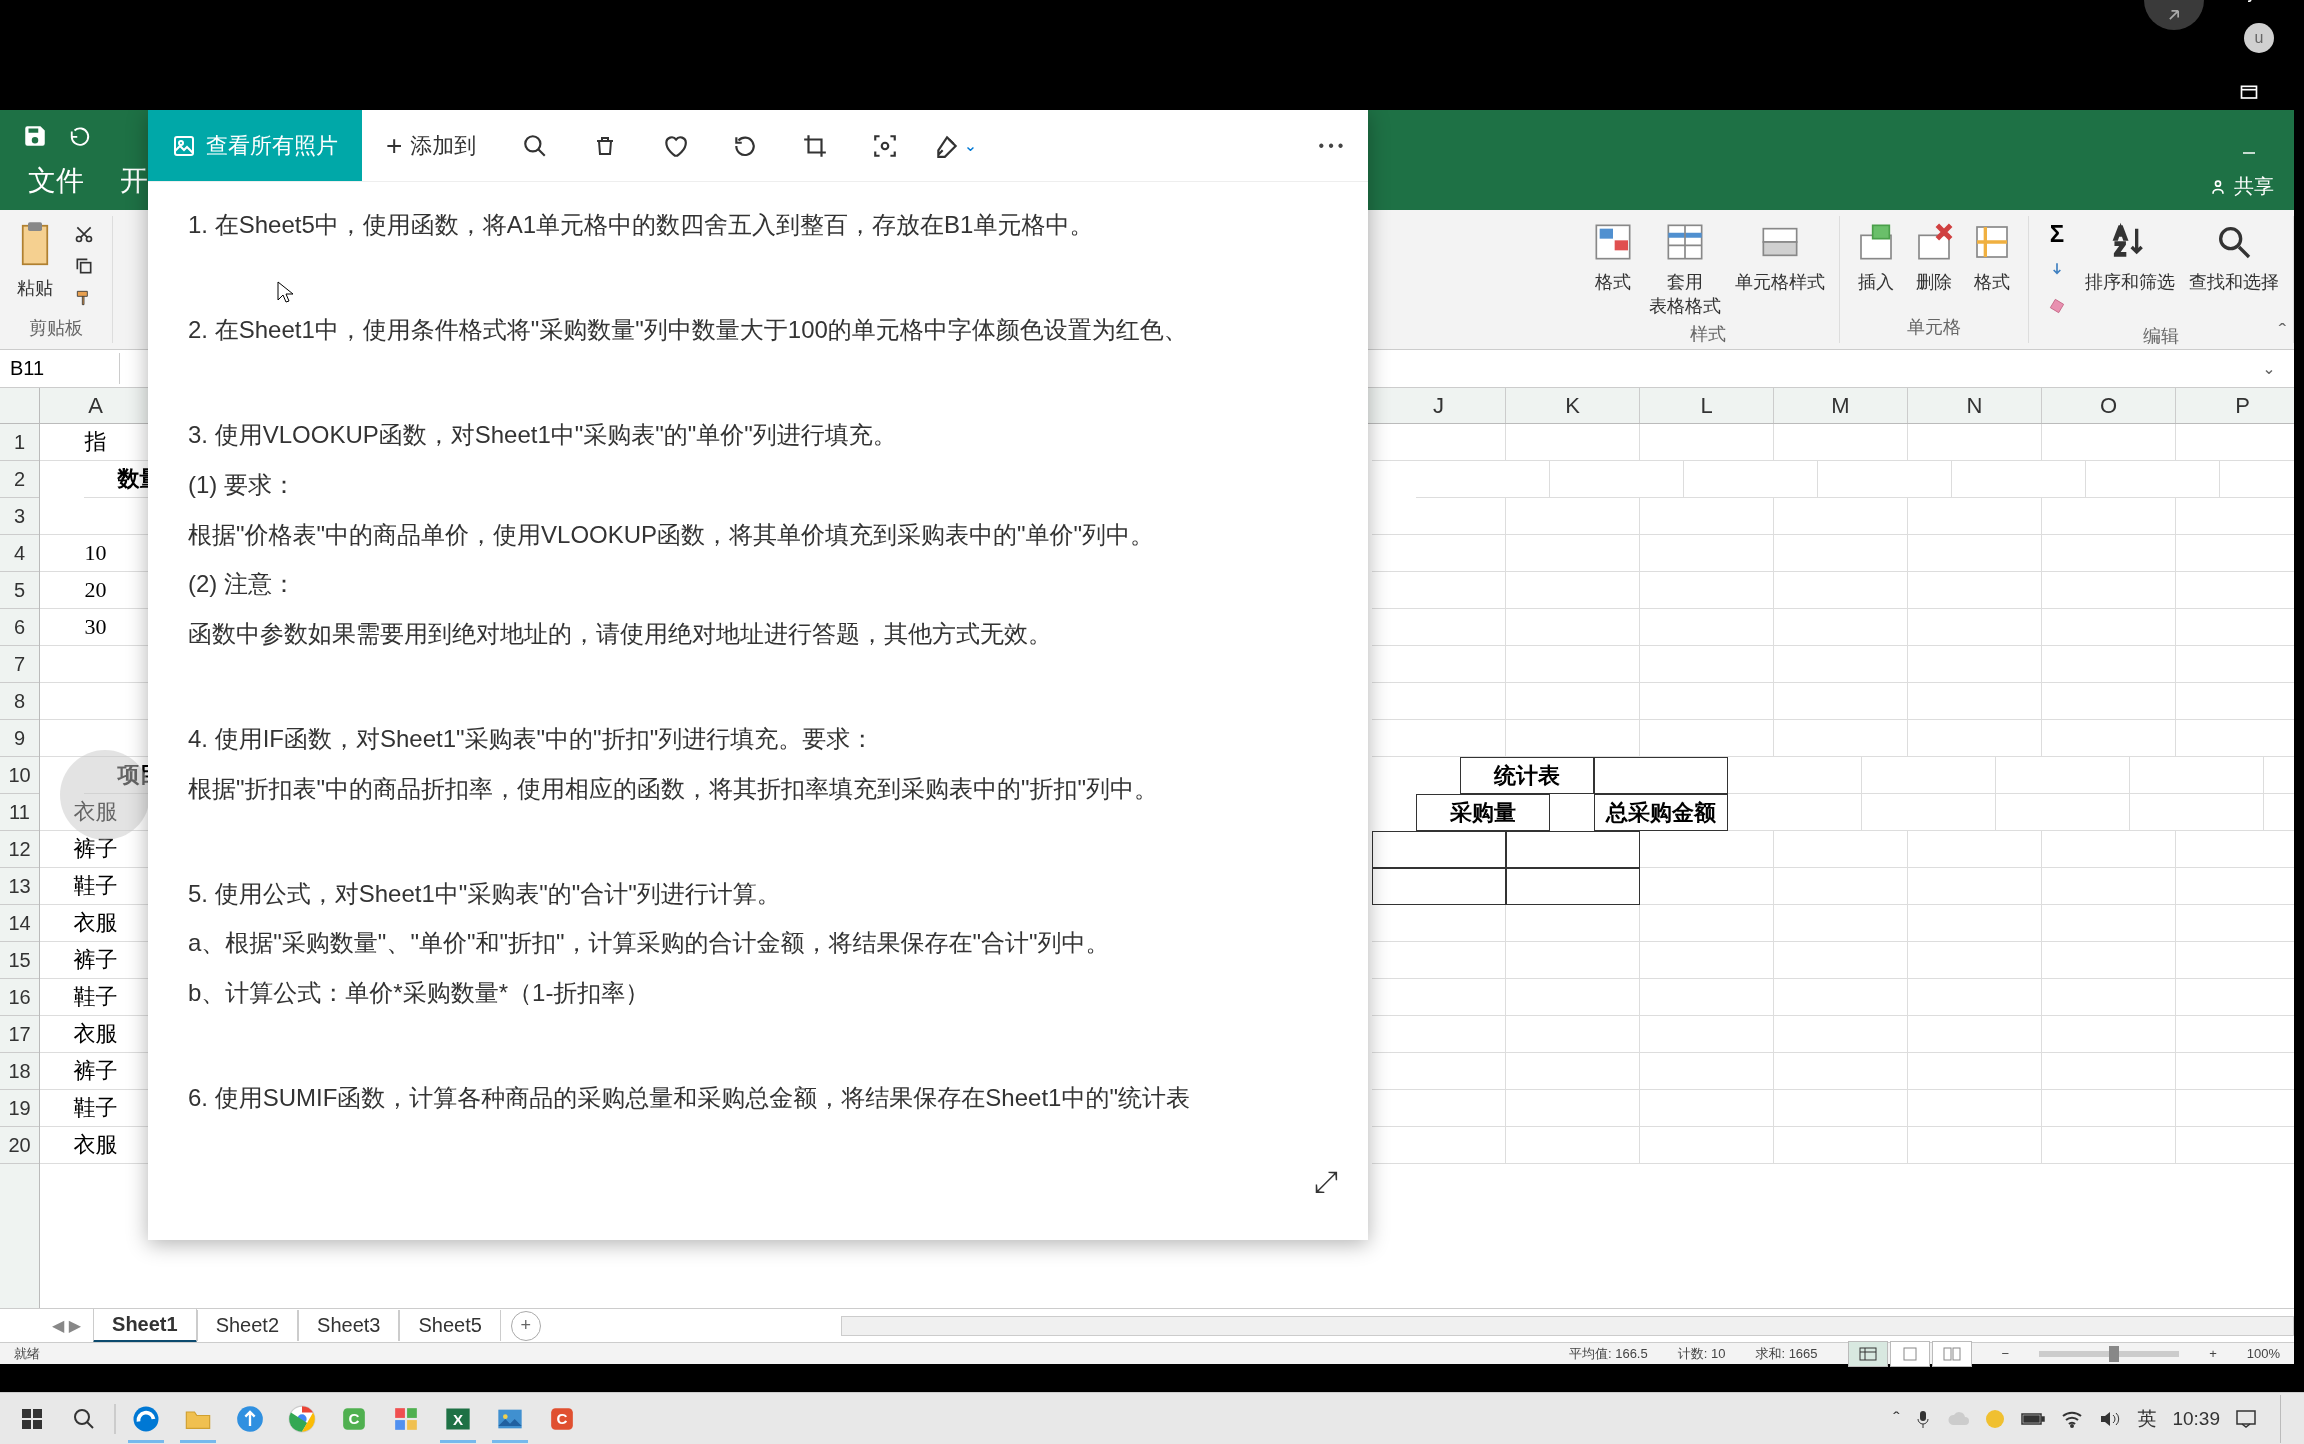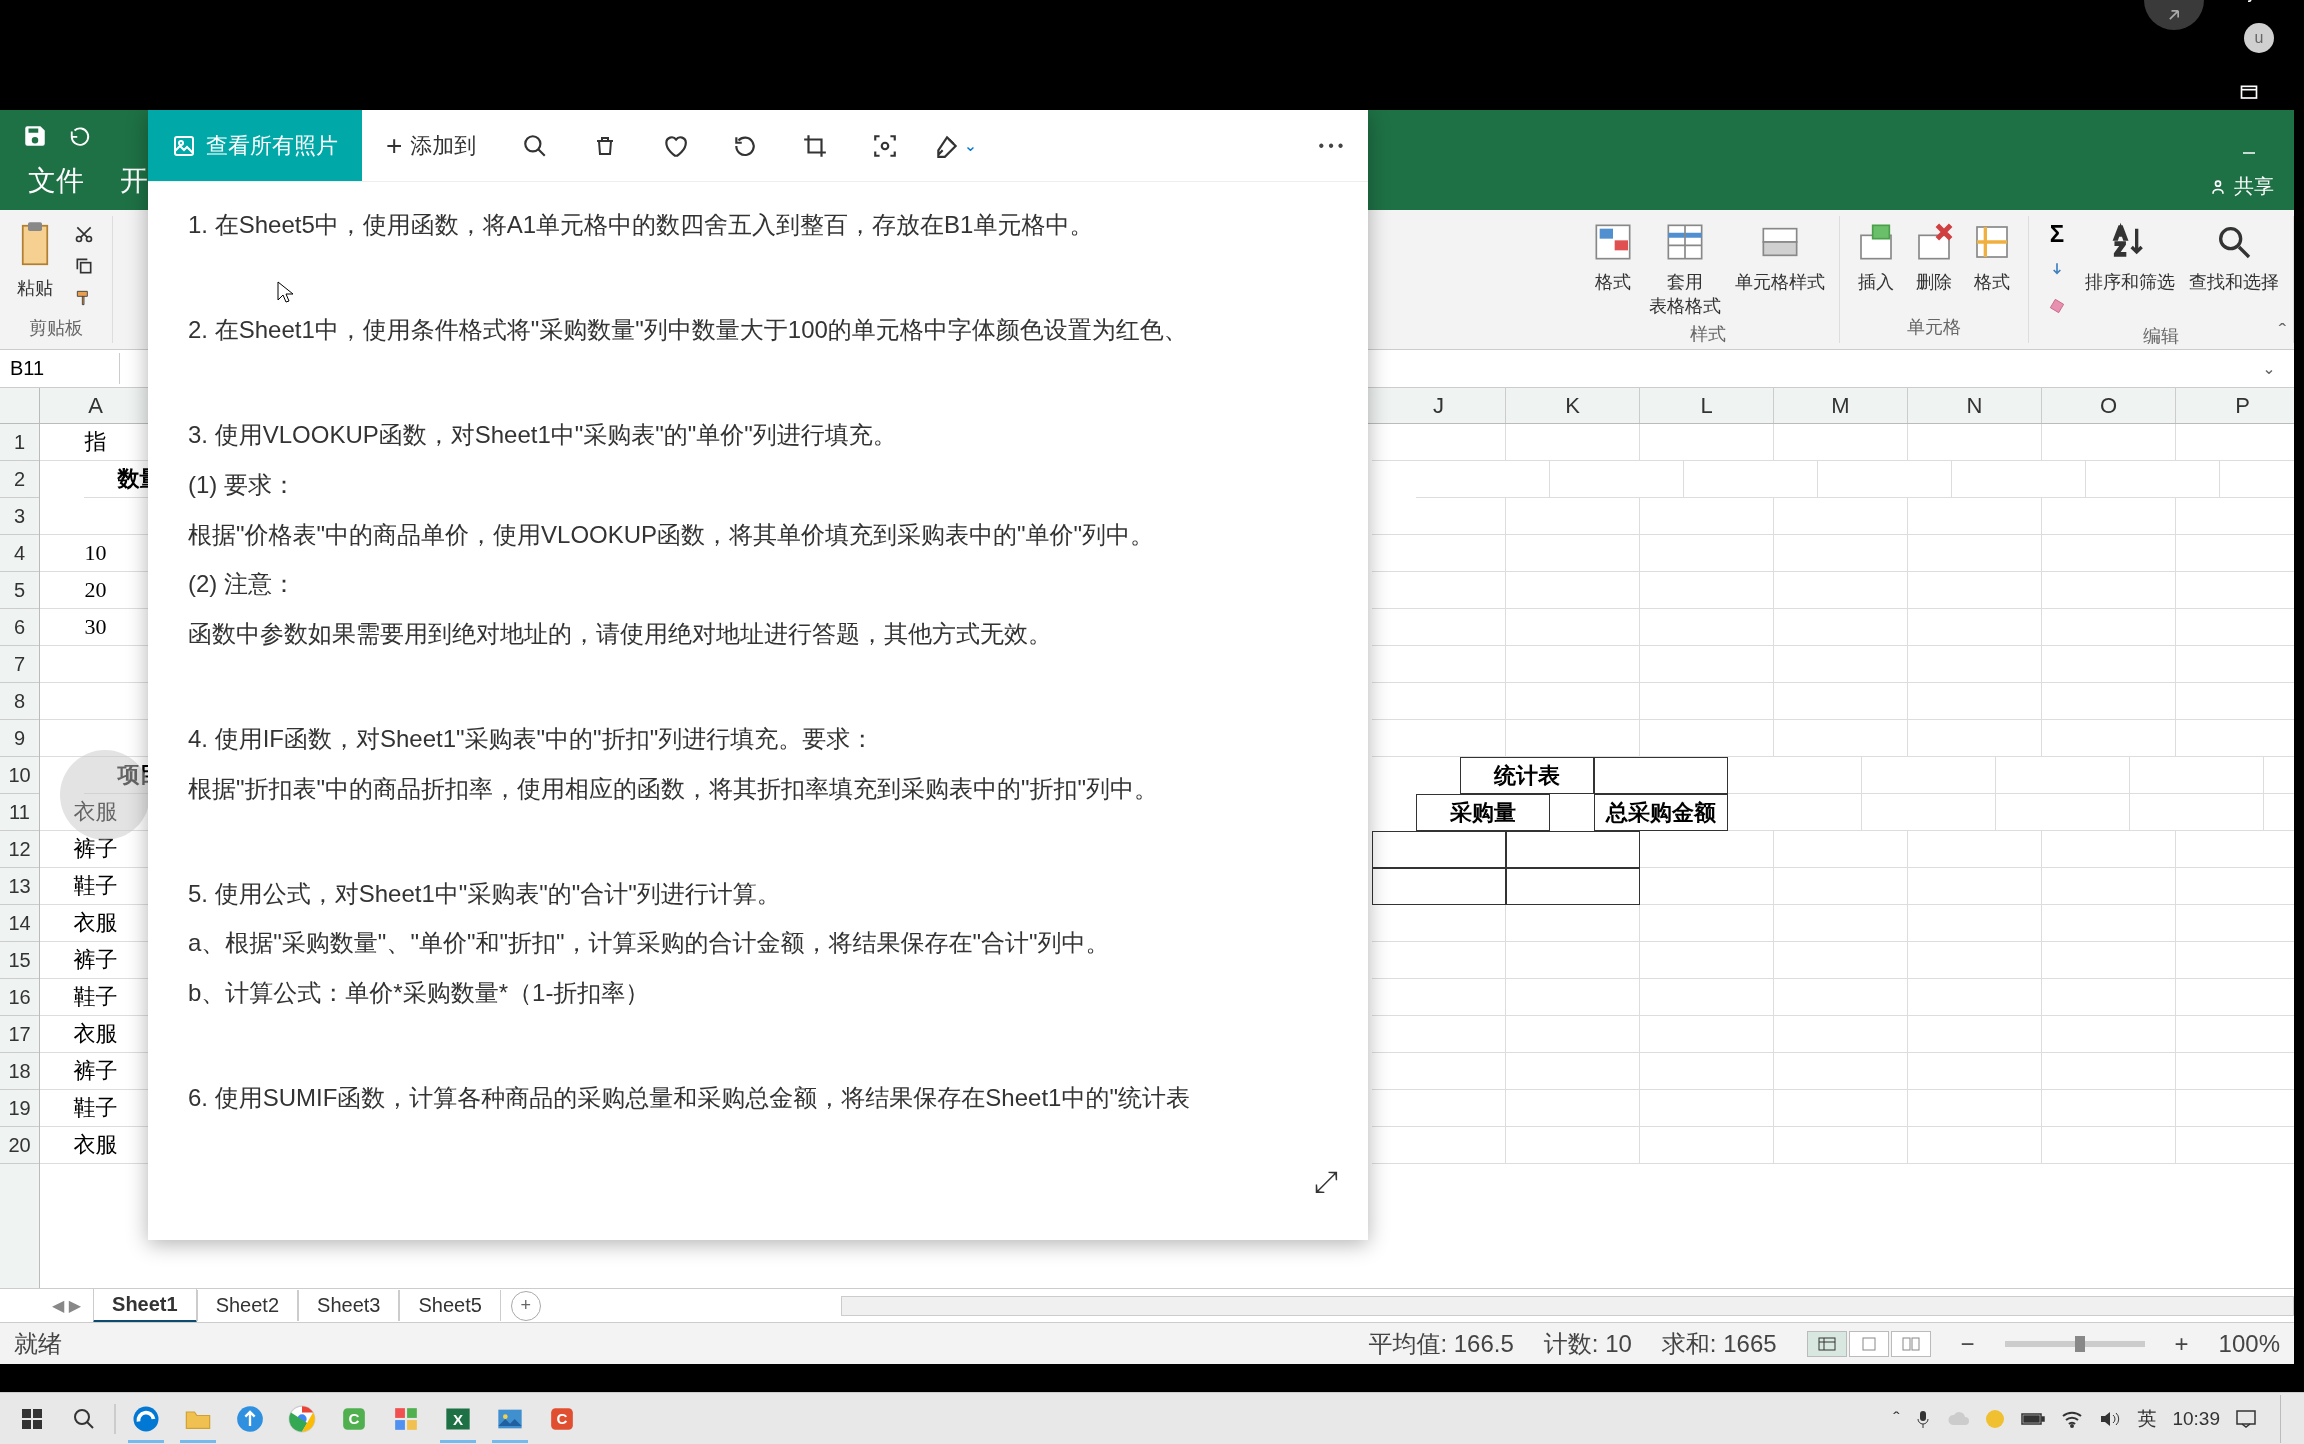--- a/index.html
+++ b/index.html
@@ -59,21 +59,21 @@
 .cell.bold-border { border: 1px solid #333; }
 .cell.header-cell { font-weight: bold; justify-content: center; margin-left: 44px; }
 
 .sheet-tabs-row { height: 34px; border-top: 1px solid #ccc; background: #fff; display: flex; align-items: center; padding-left: 40px; }
 .sheet-nav { display: flex; gap: 6px; padding: 0 12px; color: #888; }
 .sheet-tab { padding: 4px 18px; font-size: 20px; border-right: 1px solid #ccc; border-left: 1px solid #ccc; color: #333; }
 .sheet-tab.active { border-bottom: 3px solid #0c4a6e; background: #fff; font-weight: bold; }
 .add-sheet { width: 30px; height: 30px; border: 1px solid #aaa; border-radius: 50%; display: flex; align-items: center; justify-content: center; margin-left: 10px; font-size: 18px; color: #666; }
 .hscroll-area { flex: 1; margin-left: 300px; height: 20px; background: #f0f0f0; border: 1px solid #ccc; position: relative; }
 
-.status-bar { height: 42px; background: #f3f3f3; border-top: 1px solid #ccc; display: flex; align-items: center; padding: 0 14px; font-size: 24px; color: #444; }
+.status-bar { height: 22px; background: #f3f3f3; border-top: 1px solid #ccc; display: flex; align-items: center; padding: 0 14px; font-size: 13px; color: #444; }
 .status-left { }
 .status-right { margin-left: auto; display: flex; align-items: center; gap: 30px; }
 .view-btns { display: flex; gap: 2px; }
 .view-btn { width: 40px; height: 26px; border: 1px solid #bbb; display: flex; align-items: center; justify-content: center; background: #fff; }
 .view-btn.active { background: #d8e8e0; }
 .zoom-slider { width: 140px; height: 6px; background: #ccc; position: relative; }
 .zoom-slider::after { content: ''; position: absolute; left: 50%; top: -5px; width: 10px; height: 16px; background: #888; }
 
 
 .photos-window { position: absolute; top: 0; left: 148px; width: 1220px; height: 1130px; background: #fff; box-shadow: 0 4px 20px rgba(0,0,0,0.3); display: flex; flex-direction: column; z-index: 100; }

